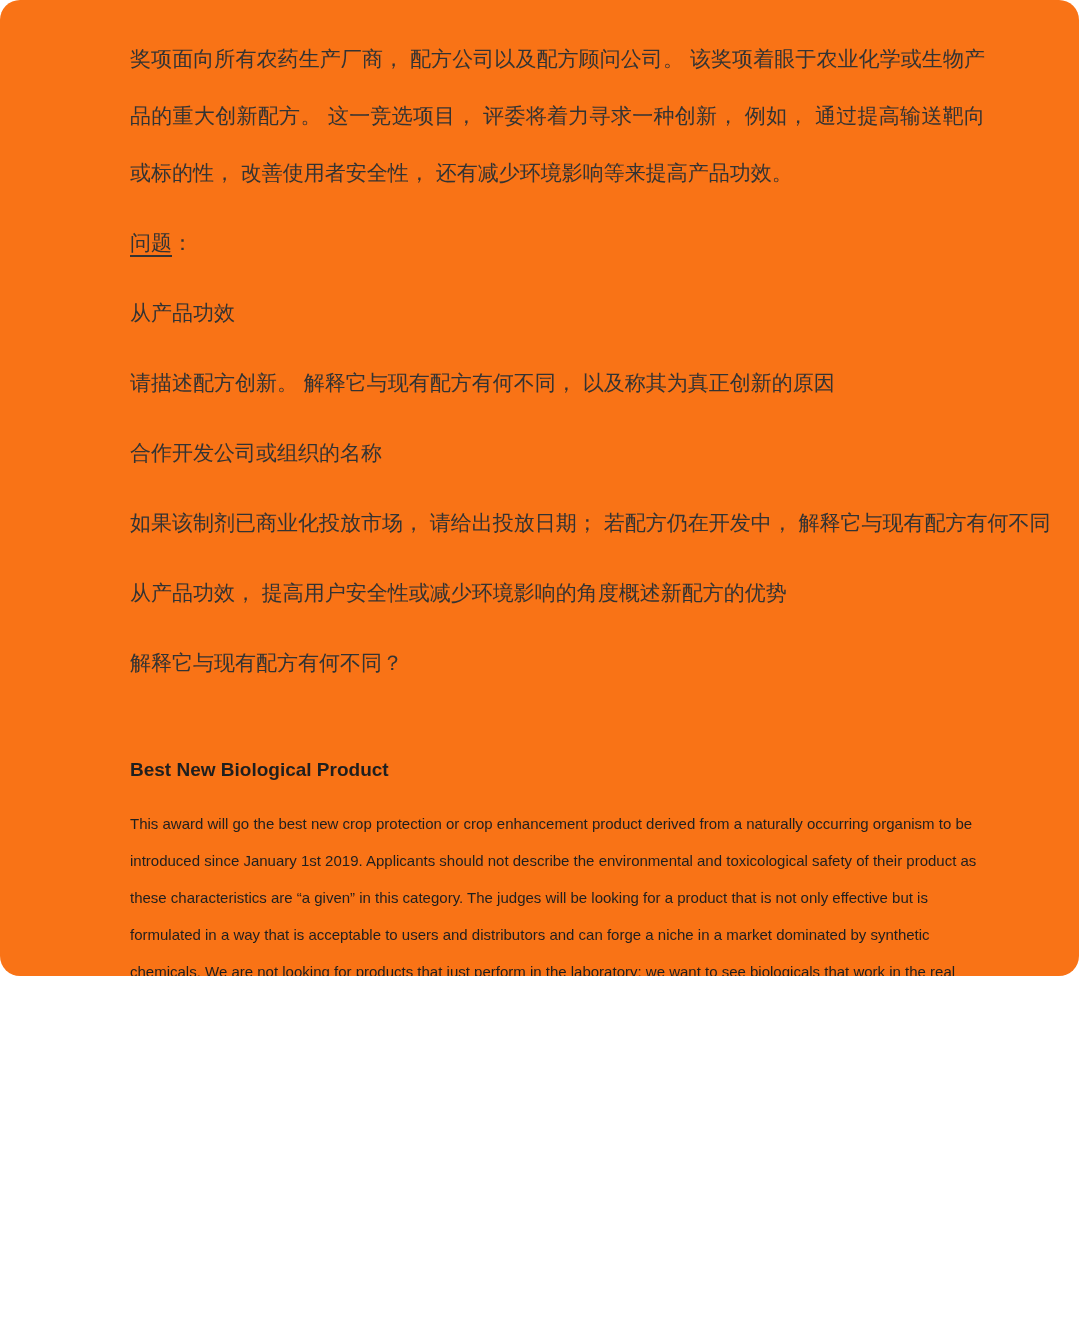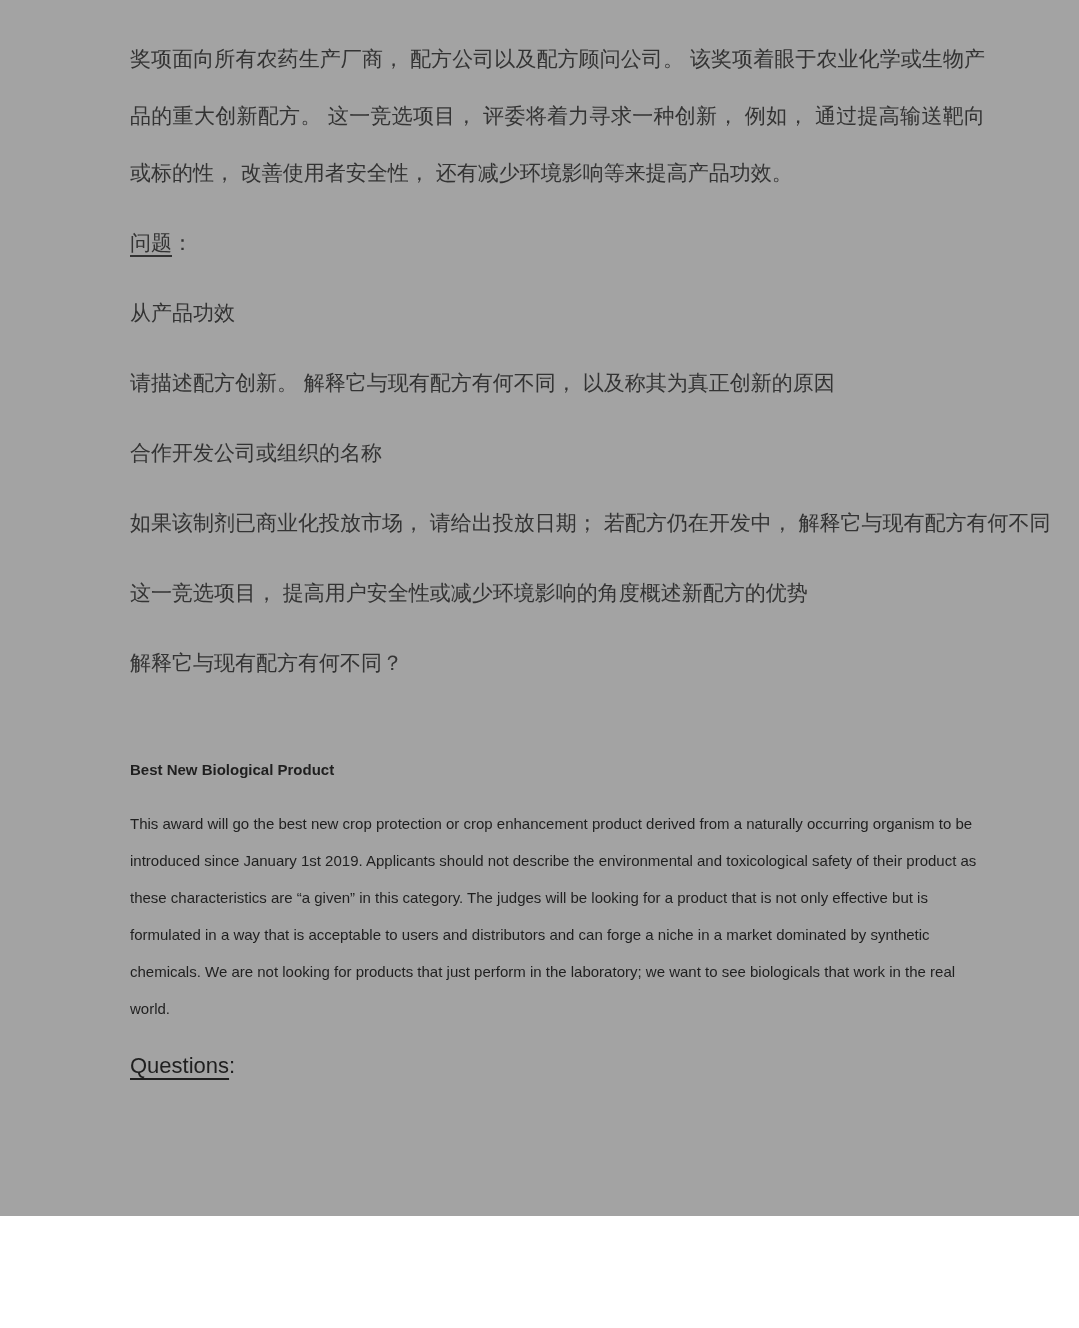--- a/index.html
+++ b/index.html
@@ -3,27 +3,28 @@
 <meta charset="utf-8">
 <style>
   html, body {
     margin: 0;
     padding: 0;
     background: #ffffff;
   }
   .page {
     position: relative;
     width: 1079px;
-    height: 1216px;
-    background: #a3a3a3;
+    height: 976px;
+    background: #f97316;
     box-sizing: border-box;
     padding: 30px 94px 0 130px;
     font-family: "Liberation Sans", "DejaVu Sans", sans-serif;
     color: #2b2b2b;
     overflow: hidden;
+    border-radius: 20px;
   }
   
   .zh-para {
     margin: 0;
     font-size: 21px;
     line-height: 57px;
     text-align: justify;
     color: #333333;
   }
   
@@ -35,21 +36,21 @@
     color: #333333;
   }
   .ul {
     text-decoration: underline;
     text-underline-offset: 5px;
     text-decoration-thickness: 1.5px;
   }
   
   .en-heading {
     margin: 64px 0 0 0;
-    font-size: 15px;
+    font-size: 19px;
     line-height: 30px;
     font-weight: 700;
     color: #1f1f1f;
   }
   .en-para {
     margin: 20px 0 0 0;
     font-size: 15px;
     line-height: 37px;
     text-align: left;
     color: #1f1f1f;
@@ -79,21 +80,21 @@
 
   <p class="zh-line">从产品功效</p>
 
   <p class="zh-line">请描述配方创新。 解释它与现有配方有何不同， 以及称其为真正创新的原因</p>
 
   <p class="zh-line">合作开发公司或组织的名称</p>
 
 
   <p class="zh-line">如果该制剂已商业化投放市场， 请给出投放日期； 若配方仍在开发中， 解释它与现有配方有何不同</p>
 
-  <p class="zh-line">这一竞选项目， 提高用户安全性或减少环境影响的角度概述新配方的优势</p>
+  <p class="zh-line">从产品功效， 提高用户安全性或减少环境影响的角度概述新配方的优势</p>
 
   <p class="zh-line">解释它与现有配方有何不同？</p>
 
   <h2 class="en-heading">Best New Biological Product</h2>
 
   <p class="en-para">This award will go the best new crop protection or crop enhancement product derived from a naturally occurring organism to be introduced since January 1st 2019. Applicants should not describe the environmental and toxicological safety of their product as these characteristics are “a given” in this category. The judges will be looking for a product that is not only effective but is formulated in a way that is acceptable to users and distributors and can forge a niche in a market dominated by synthetic chemicals. We are not looking for products that just perform in the laboratory; we want to see biologicals that work in the real world.</p>
 
   <p class="en-label"><span class="ul">Questions</span><span>:</span></p>
 
   <div class="page-number">6</div>

